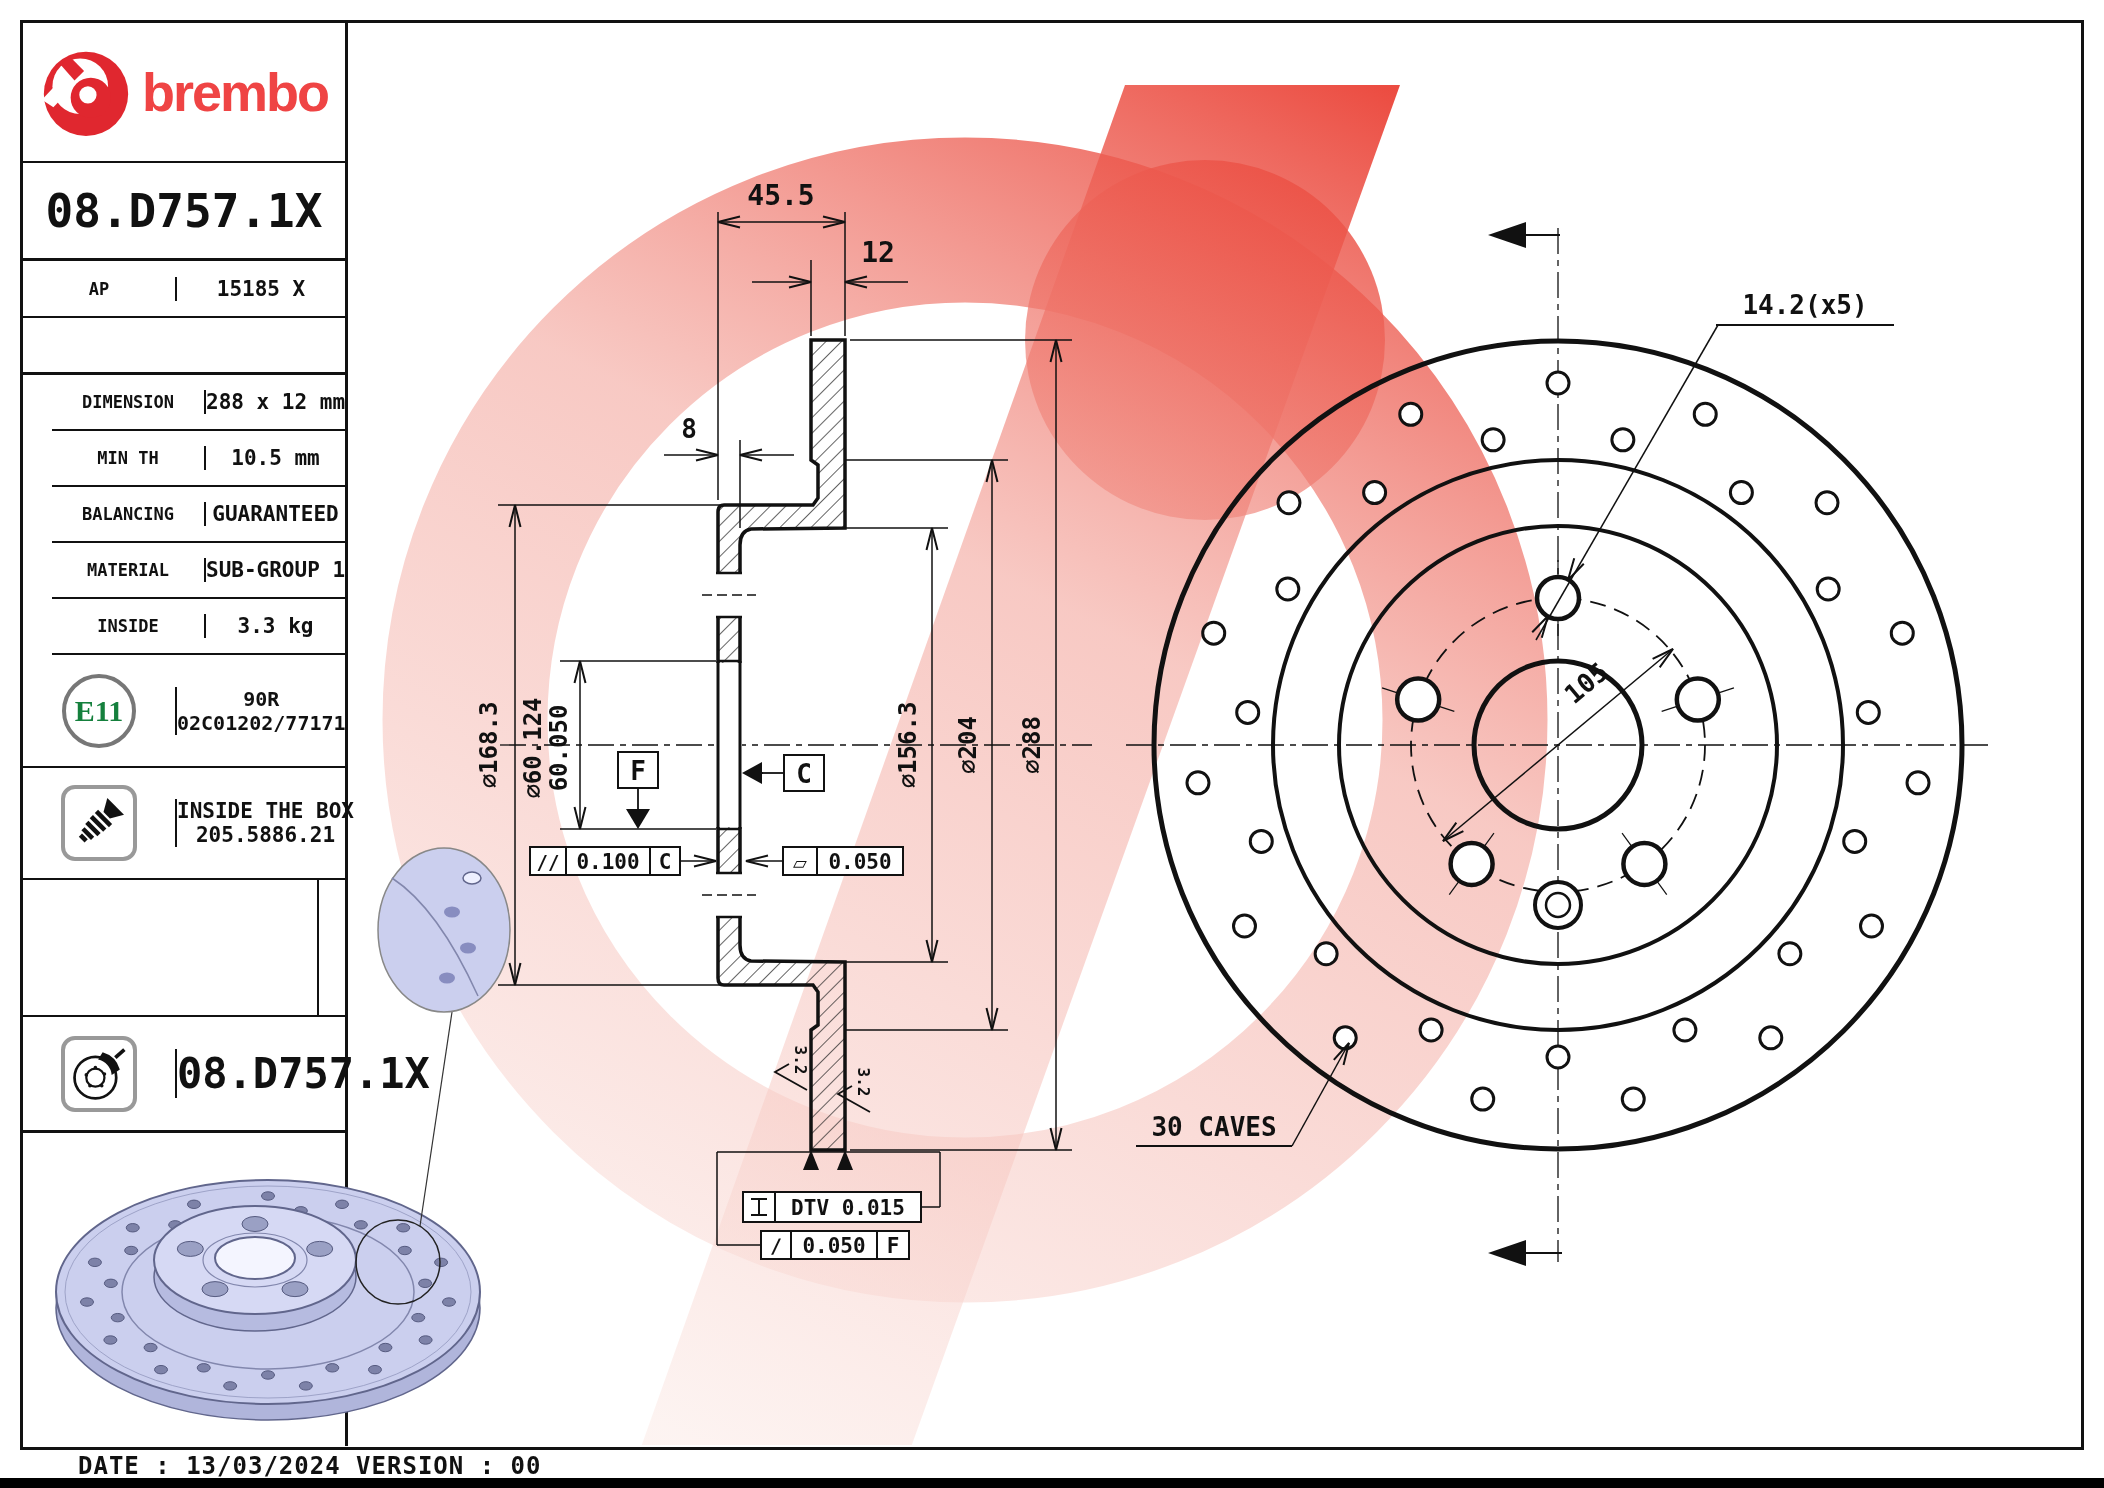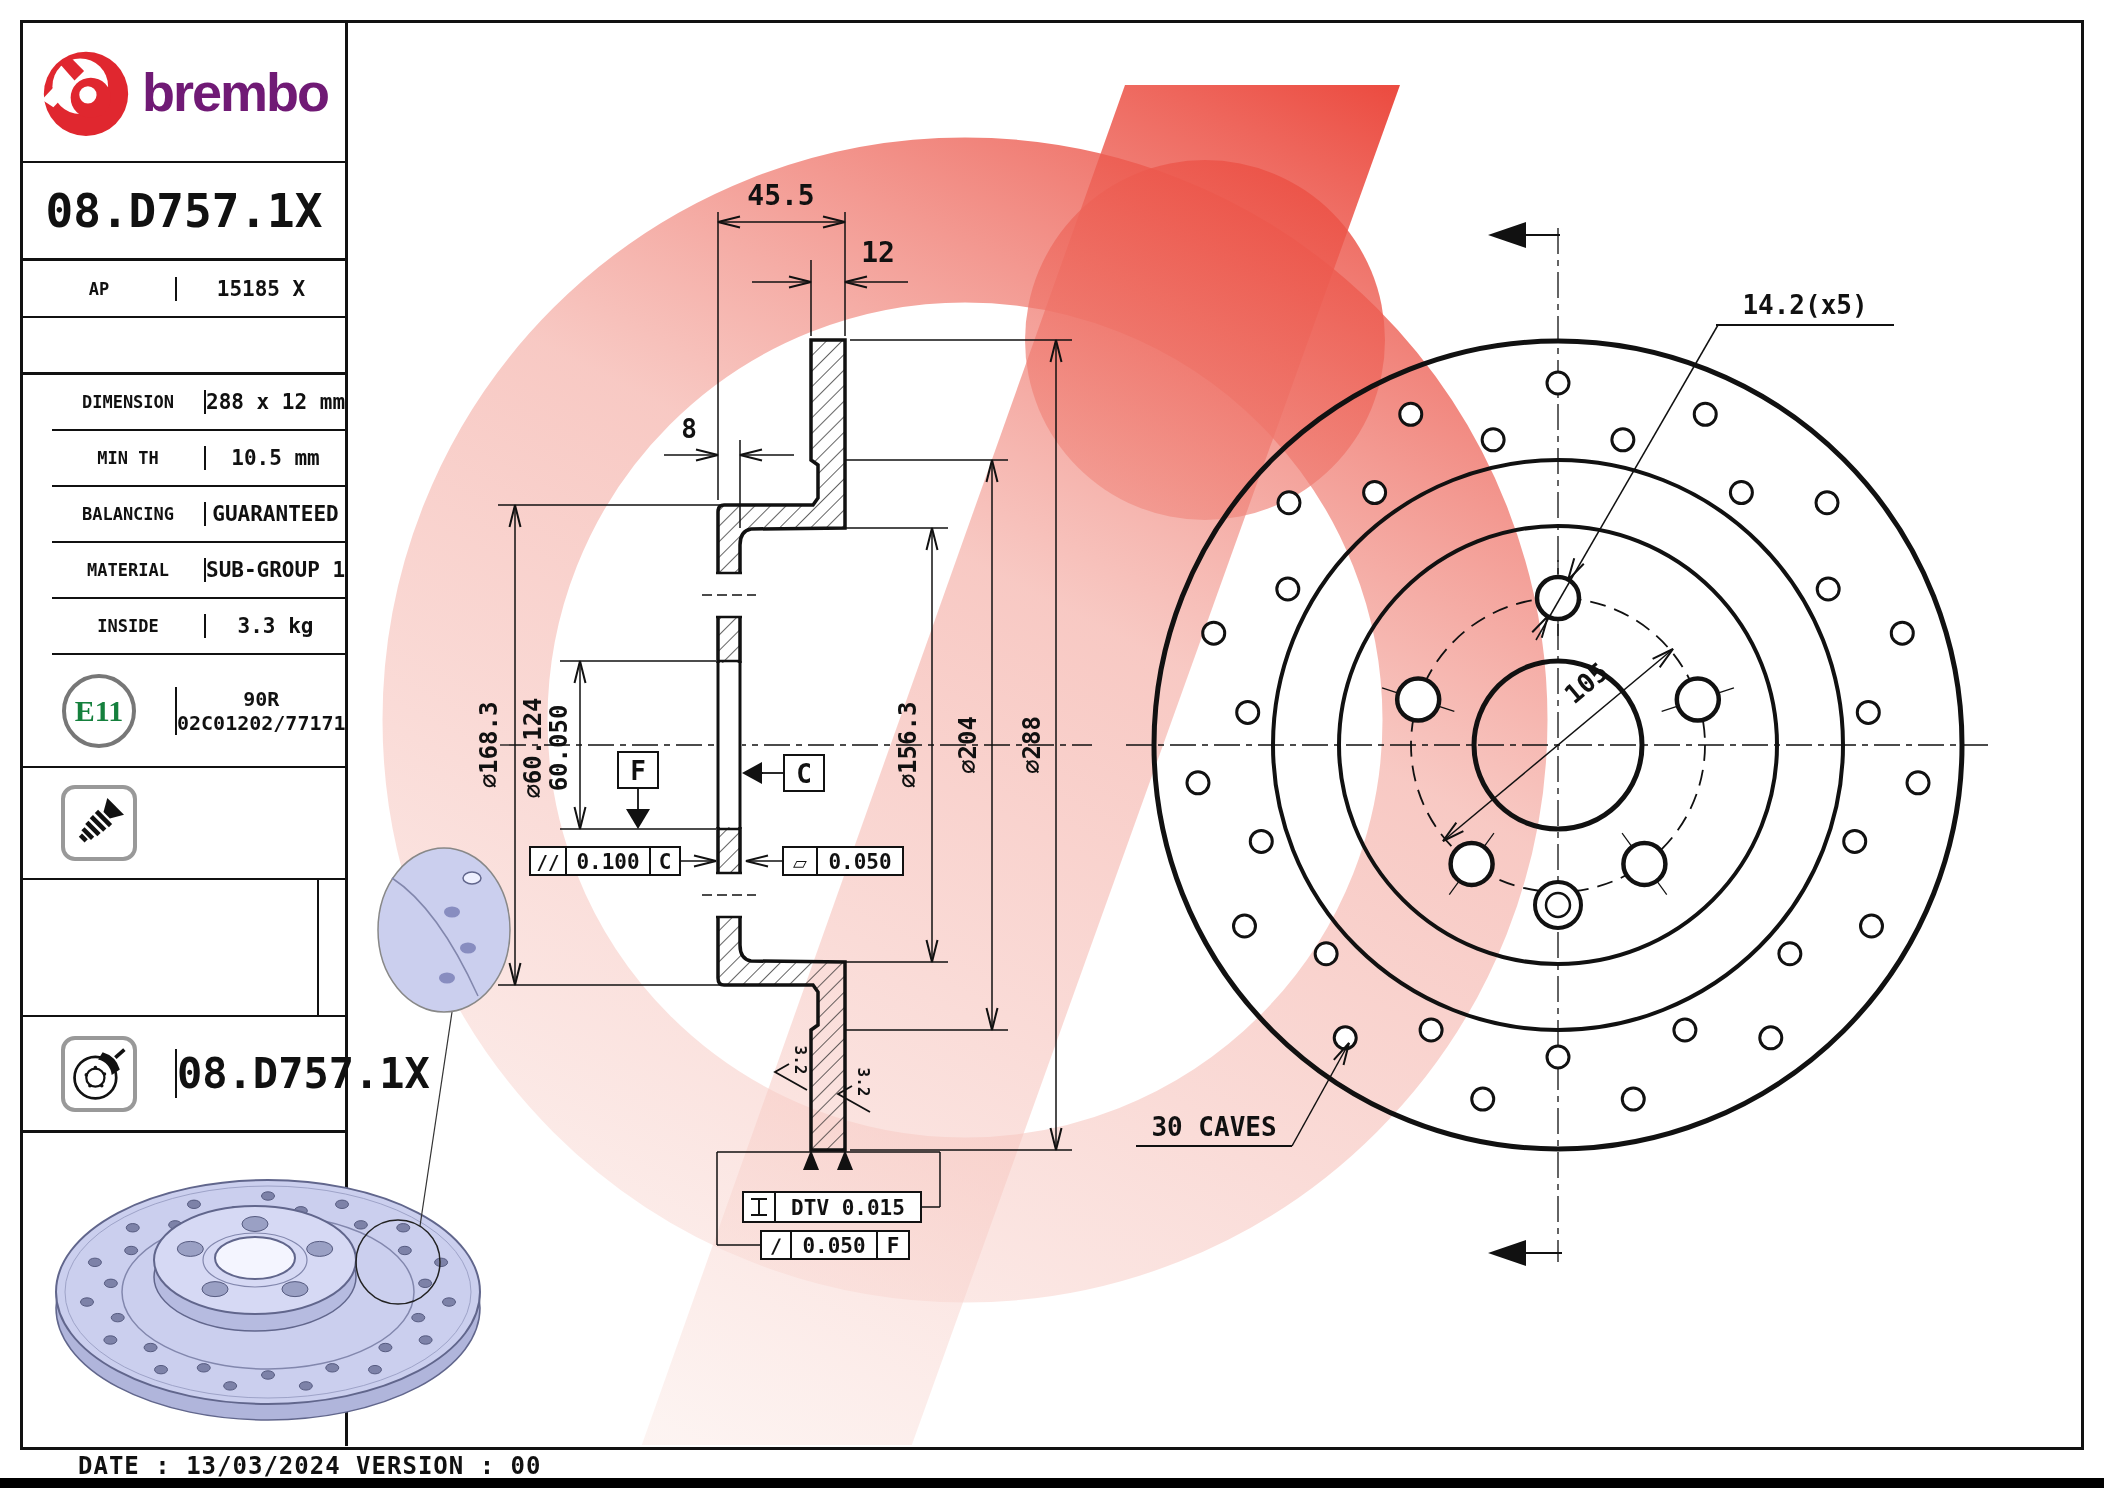--- a/index.html
+++ b/index.html
@@ -22,21 +22,21 @@
   .r-rest{height:313px;border-bottom:none;background:transparent;}
   .cell-label{width:152px;display:flex;align-items:center;justify-content:center;
               font-size:17px;font-weight:bold;letter-spacing:0px;flex:none;text-align:center;}
   .cell-value{flex:1;border-left:2px solid #111;display:flex;flex-direction:column;
               align-items:center;justify-content:center;font-size:21px;font-weight:bold;white-space:nowrap;}
   .cell-value.small{font-size:20px;}
   .partnum{font-size:46px;font-weight:bold;letter-spacing:0px;}
   .partnum2{font-size:42px;font-weight:bold;}
   .logo-wrap{display:flex;align-items:center;gap:10px;}
   .logo-text{font-family:"Liberation Sans","DejaVu Sans",sans-serif;font-weight:bold;
-             font-size:54px;color:#701a75;letter-spacing:-2px;line-height:1;}
+             font-size:54px;color:#ef4444;letter-spacing:-2px;line-height:1;}
   .badge-circle{width:66px;height:66px;border:4px solid #777;border-radius:50%;
                 display:flex;align-items:center;justify-content:center;
                 font-family:"Liberation Serif","DejaVu Serif",serif;font-weight:bold;font-size:30px;color:#15803d;}
   .icon-box{width:68px;height:68px;border:4px solid #999;border-radius:14px;
             display:flex;align-items:center;justify-content:center;background:#fff;}
   .sub-divider{position:absolute;left:294px;top:0;width:0;height:100%;border-left:2px solid #111;}
   
   .date-line{position:absolute;left:78px;top:1452px;font-size:24px;font-weight:bold;letter-spacing:1px;z-index:3;}
   .bottom-bar{position:absolute;left:0;top:1478px;width:2104px;height:10px;background:#000;z-index:3;}
   
@@ -116,20 +116,24 @@
             <g transform="rotate(45 32 32)" fill="#111" stroke="#111">
               <polygon points="19,6 45,6 37,20 27,20" stroke="none"></polygon>
               <line x1="21" y1="25" x2="43" y2="25" stroke-width="5"></line>
               <line x1="21" y1="33" x2="42" y2="33" stroke-width="5"></line>
               <line x1="22" y1="41" x2="41" y2="41" stroke-width="5"></line>
               <line x1="24" y1="49" x2="39" y2="49" stroke-width="5"></line>
               <line x1="27" y1="56" x2="36" y2="56" stroke-width="5"></line>
             </g>
           </svg>
         </div>
+      </div>
+      <div class="cell-value">
+        <span>INSIDE THE BOX</span>
+        <span>205.5886.21</span>
       </div>
     </div>
 
     <div class="tb-row r-empty2">
       <div class="sub-divider"></div>
     </div>
 
     <div class="tb-row r-disc">
       <div class="cell-label">
         <div class="icon-box">

